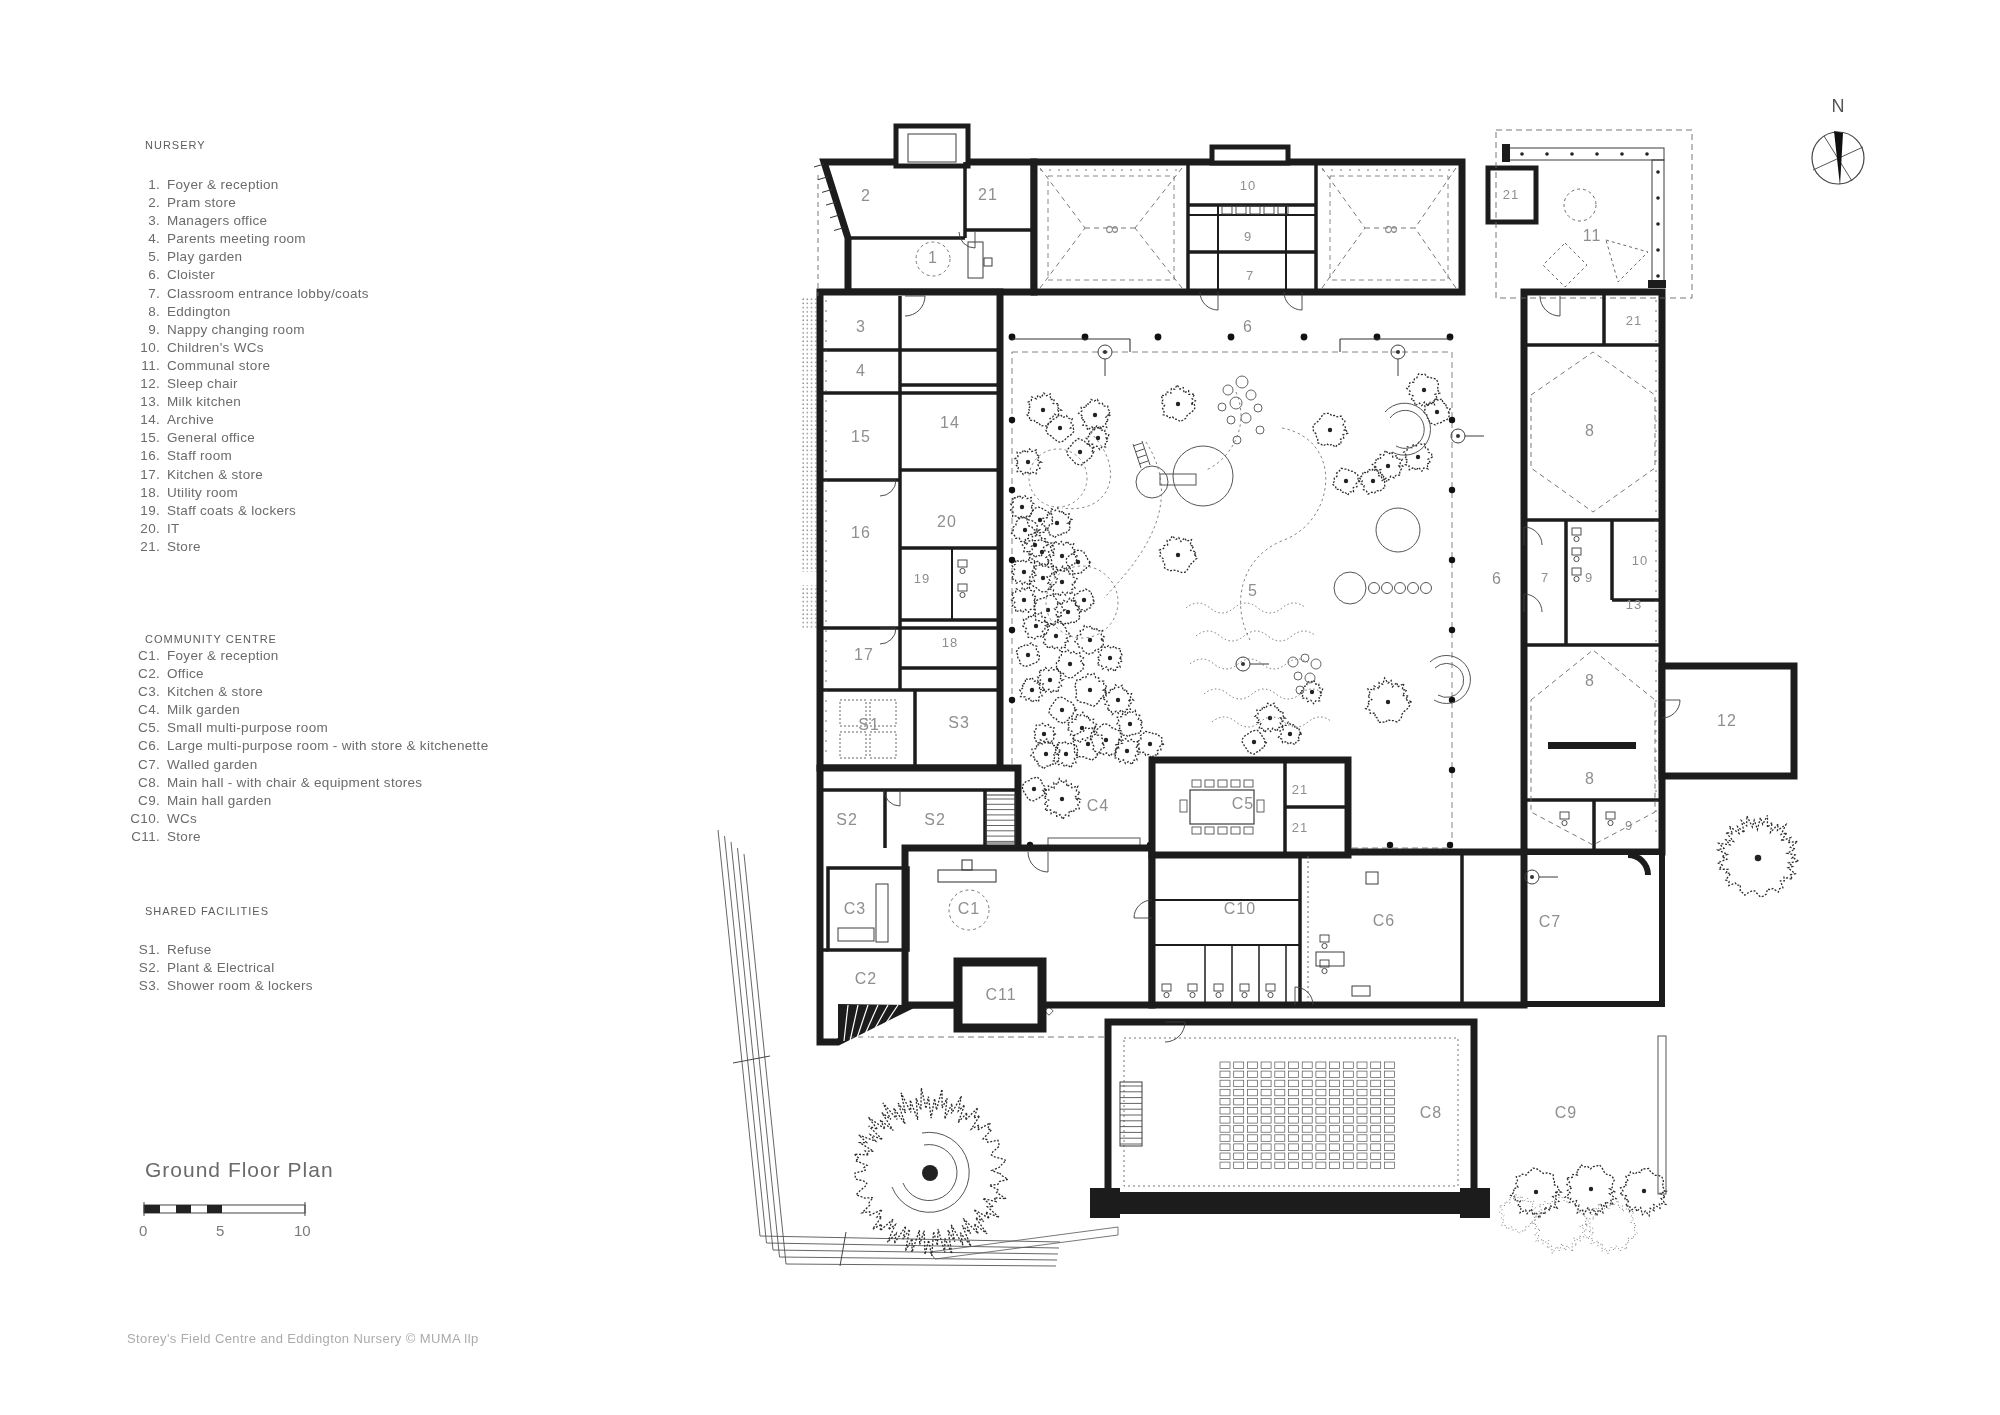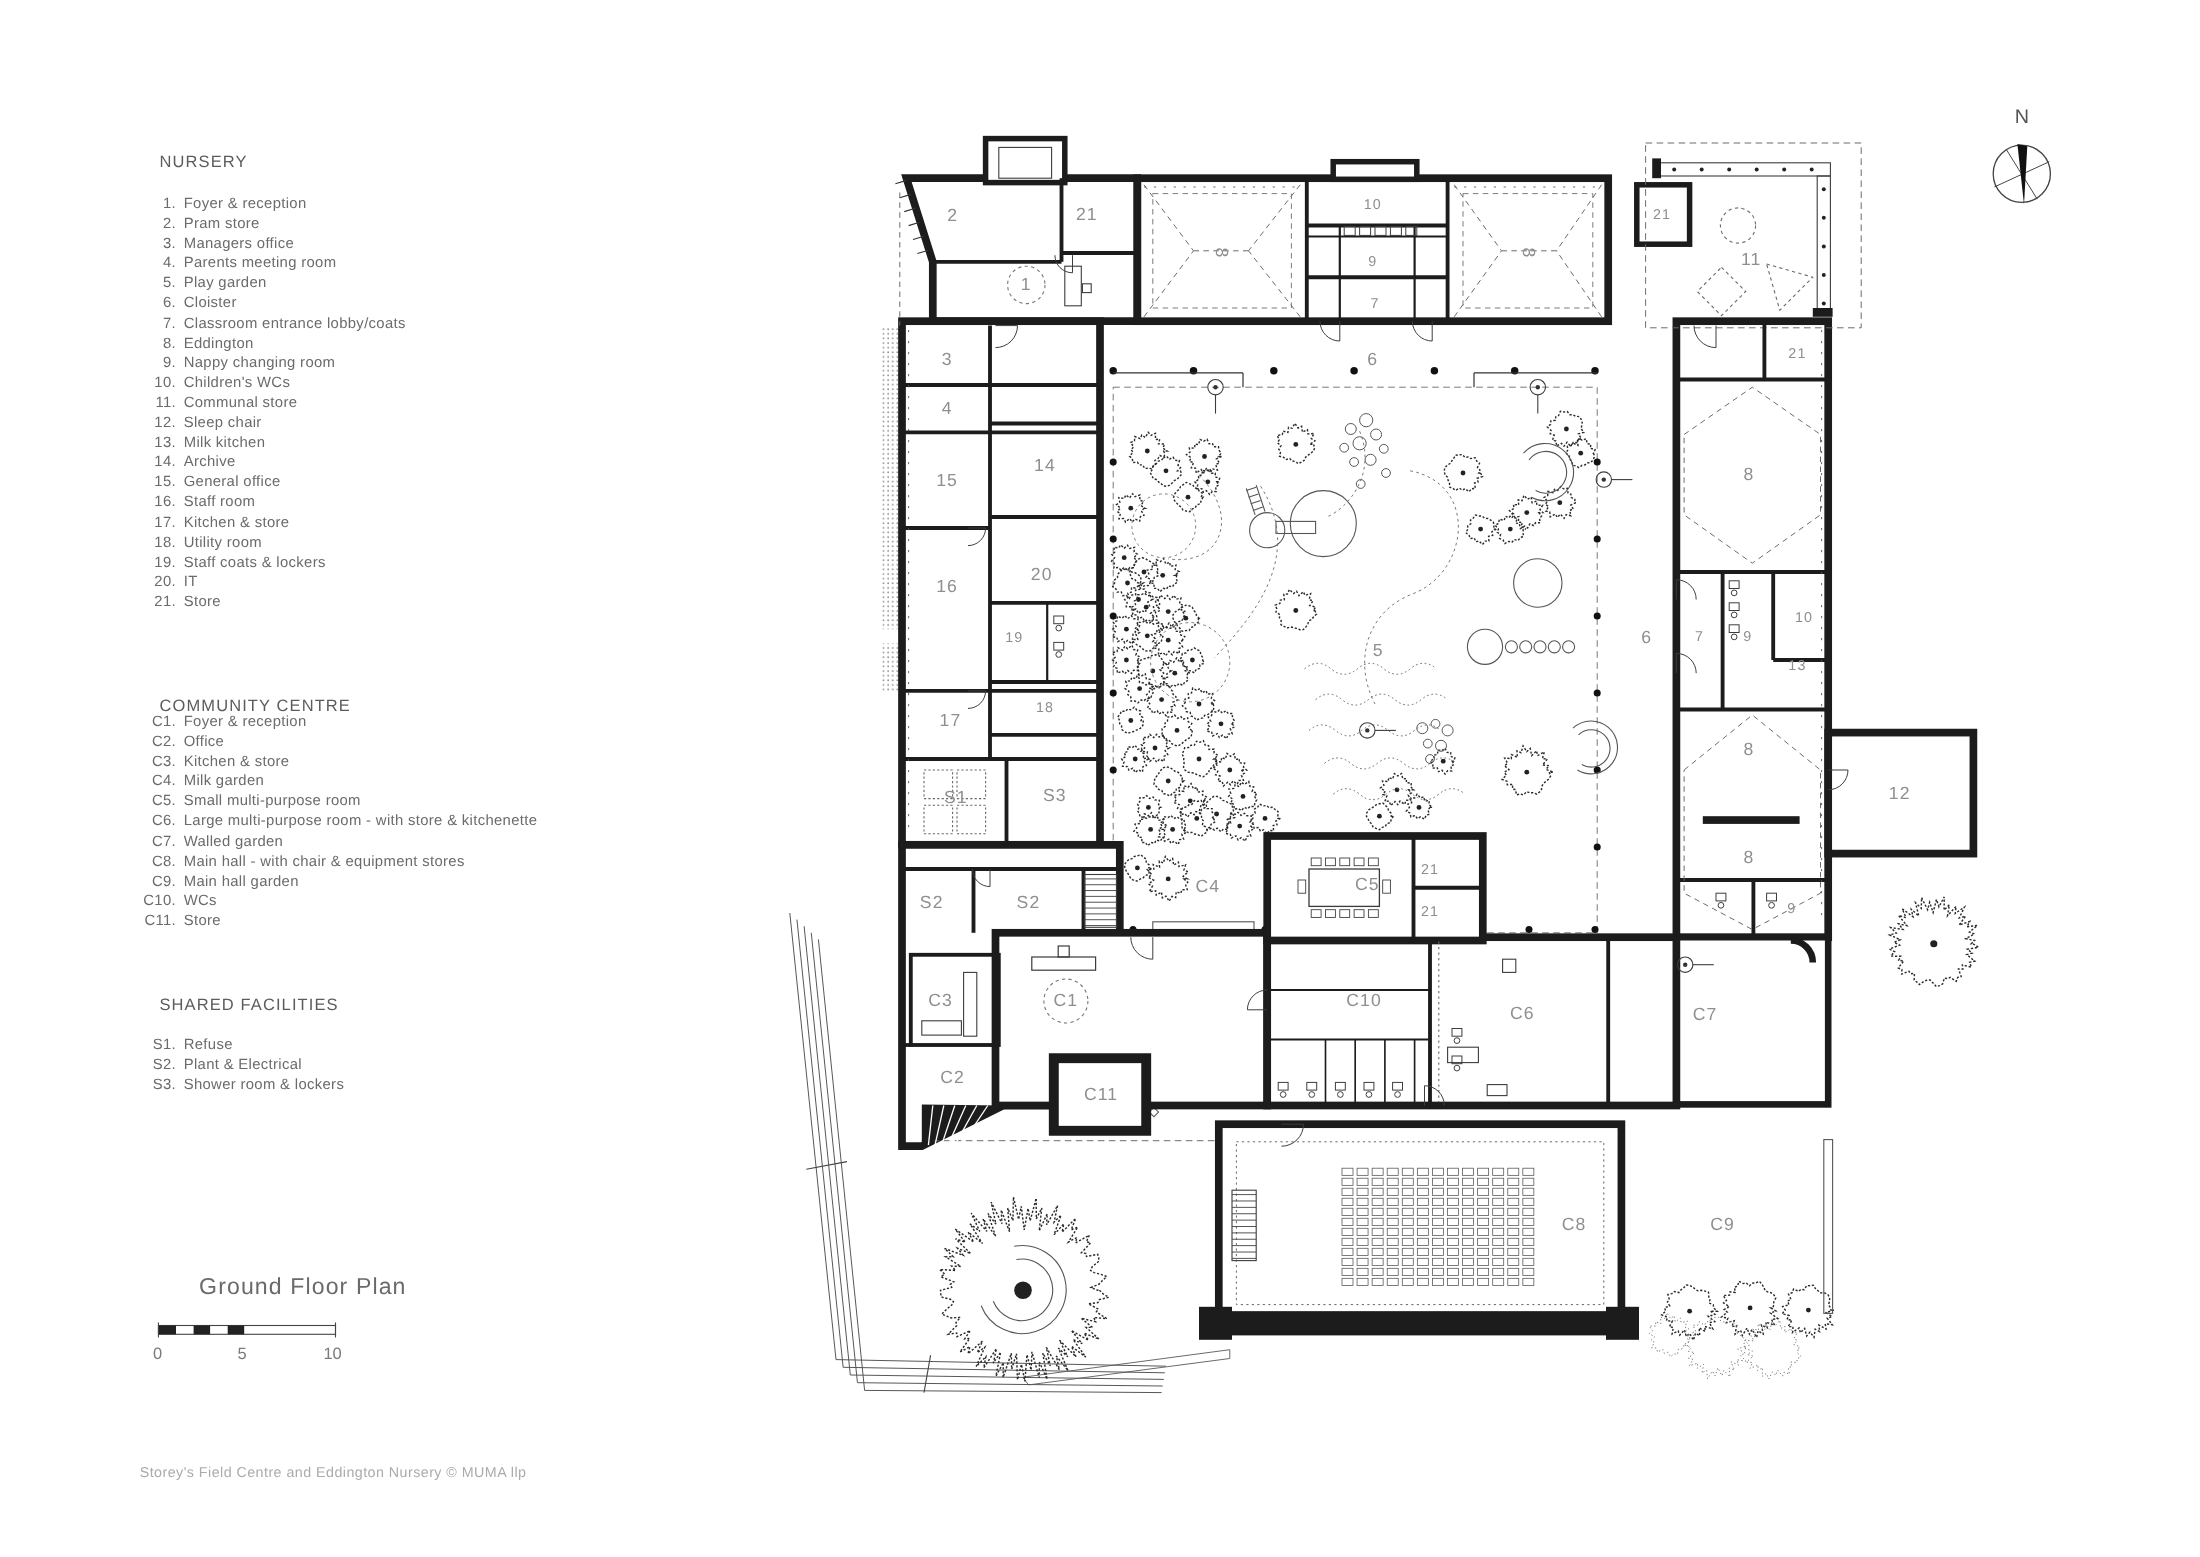--- a/index.html
+++ b/index.html
@@ -1,21 +1,21 @@
 <!DOCTYPE html>
 <html><head>
 <meta charset="utf-8">
 <style>
   html,body{margin:0;padding:0;background:#ffffff;}
   body{width:2000px;height:1415px;position:relative;font-family:"Liberation Sans",sans-serif;overflow:hidden;}
-  .legend-head{position:absolute;font-size:15px;letter-spacing:1px;color:#5c5c5c;}
+  .legend-head{position:absolute;font-size:11px;letter-spacing:1px;color:#5c5c5c;}
   .legend-list{position:absolute;color:#6b6b6b;font-size:13.5px;line-height:18.1px;letter-spacing:.3px;}
   .legend-row{display:flex;}
   .legend-num{width:30px;text-align:right;margin-right:7px;flex:0 0 auto;}
-  #plan-title{position:absolute;left:145px;top:1158px;font-size:21px;letter-spacing:1px;color:#6a6a6a;margin-left:36px;}
+  #plan-title{position:absolute;left:145px;top:1158px;font-size:21px;letter-spacing:1px;color:#6a6a6a;}
   #credit{position:absolute;left:127px;top:1331px;font-size:13px;letter-spacing:.4px;color:#ababab;}
   .tick{position:absolute;top:1222px;font-size:15px;color:#7b7b7b;}
   svg text{font-family:"Liberation Sans",sans-serif;}
 </style>
 </head>
 <body>
 
 <div class="legend-head" style="left:145px;top:139px">NURSERY</div>
 <div class="legend-list" id="list-nursery" style="left:130px;top:176px">
     <div class="legend-row">

